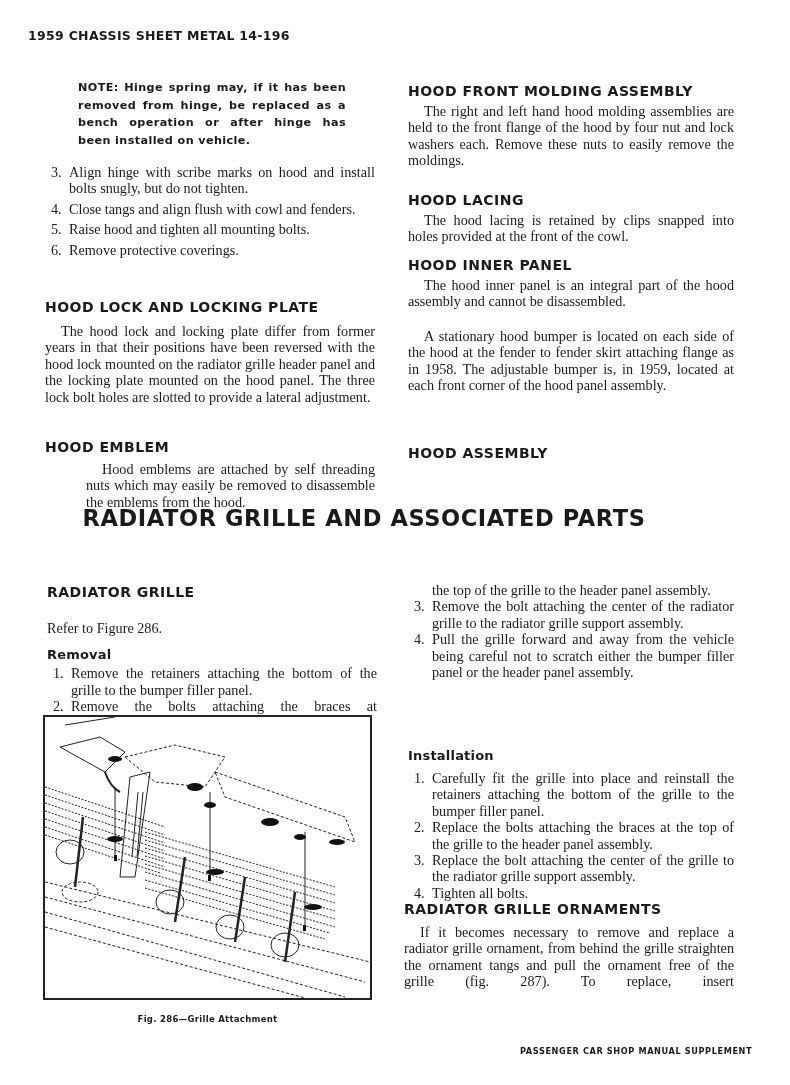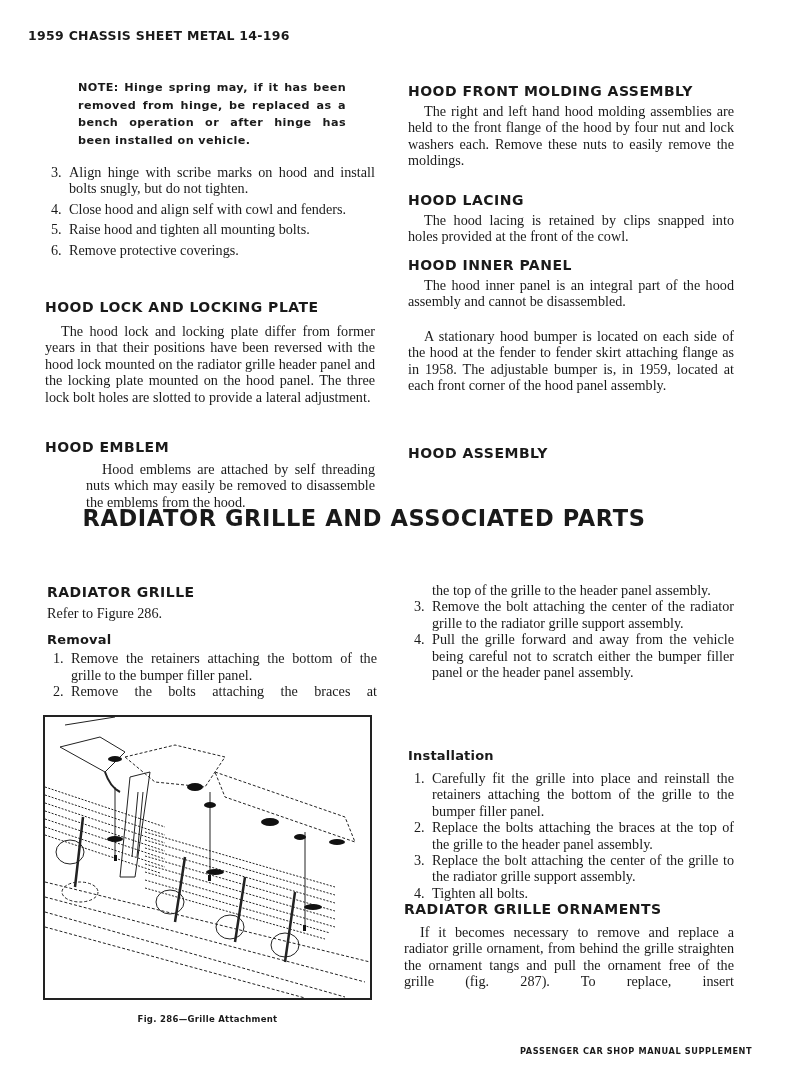--- a/index.html
+++ b/index.html
@@ -27,21 +27,21 @@
 </head>
 <body>
 
 <div class="abs sans running-head">1959 CHASSIS SHEET METAL 14-196</div>
 
 <div class="abs sans note">NOTE: Hinge spring may, if it has been removed from hinge, be replaced as a bench operation or after hinge has been installed on vehicle.</div>
 
 <div class="abs col-left serif" style="top:164px;">
   <ol class="steps spaced">
     <li><span class="num">3.</span><span>Align hinge with scribe marks on hood and install bolts snugly, but do not tighten.</span></li>
-    <li><span class="num">4.</span><span>Close hood and align self with cowl and fenders.</span></li>
+    <li><span class="num">4.</span><span>Close tangs and align flush with cowl and fenders.</span></li>
     <li><span class="num">5.</span><span>Raise hood and tighten all mounting bolts.</span></li>
     <li><span class="num">6.</span><span>Remove protective coverings.</span></li>
   </ol>
 </div>
 
 <div class="abs col-left" style="top:298px;">
   <h2 class="sans h2">HOOD LOCK AND LOCKING PLATE</h2>
   <p class="serif body" style="margin-top:7px;">The hood lock and locking plate differ from former years in that their positions have been reversed with the hood lock mounted on the radiator grille header panel and the locking plate mounted on the hood panel. The three lock bolt holes are slotted to provide a lateral adjustment.</p>
 </div>
 
@@ -70,21 +70,21 @@
 </div>
 
 <div class="abs col-right" style="top:444px;">
   <h2 class="sans h2">HOOD ASSEMBLY</h2>
 </div>
 
 <div class="abs sans main-heading">RADIATOR GRILLE AND ASSOCIATED PARTS</div>
 
 <div class="abs col-left" style="top:583px; left:47px;">
   <h2 class="sans h2">RADIATOR GRILLE</h2>
-  <p class="serif body noindent" style="margin-top:4px;">Refer to Figure 286.</p>
+  <p class="serif body noindent" style="margin-top:19px;">Refer to Figure 286.</p>
   <h3 class="sans h3" style="margin-top:10px;">Removal</h3>
   <ol class="steps serif" style="margin-top:1px;">
     <li><span class="num">1.</span><span>Remove the retainers attaching the bottom of the grille to the bumper filler panel.</span></li>
     <li style="text-align-last: justify;"><span class="num">2.</span><span>Remove the bolts attaching the braces at</span></li>
   </ol>
 </div>
 
 <div class="abs col-right serif" style="top:582px;">
   <ol class="steps">
     <li><span>the top of the grille to the header panel assembly.</span></li>

